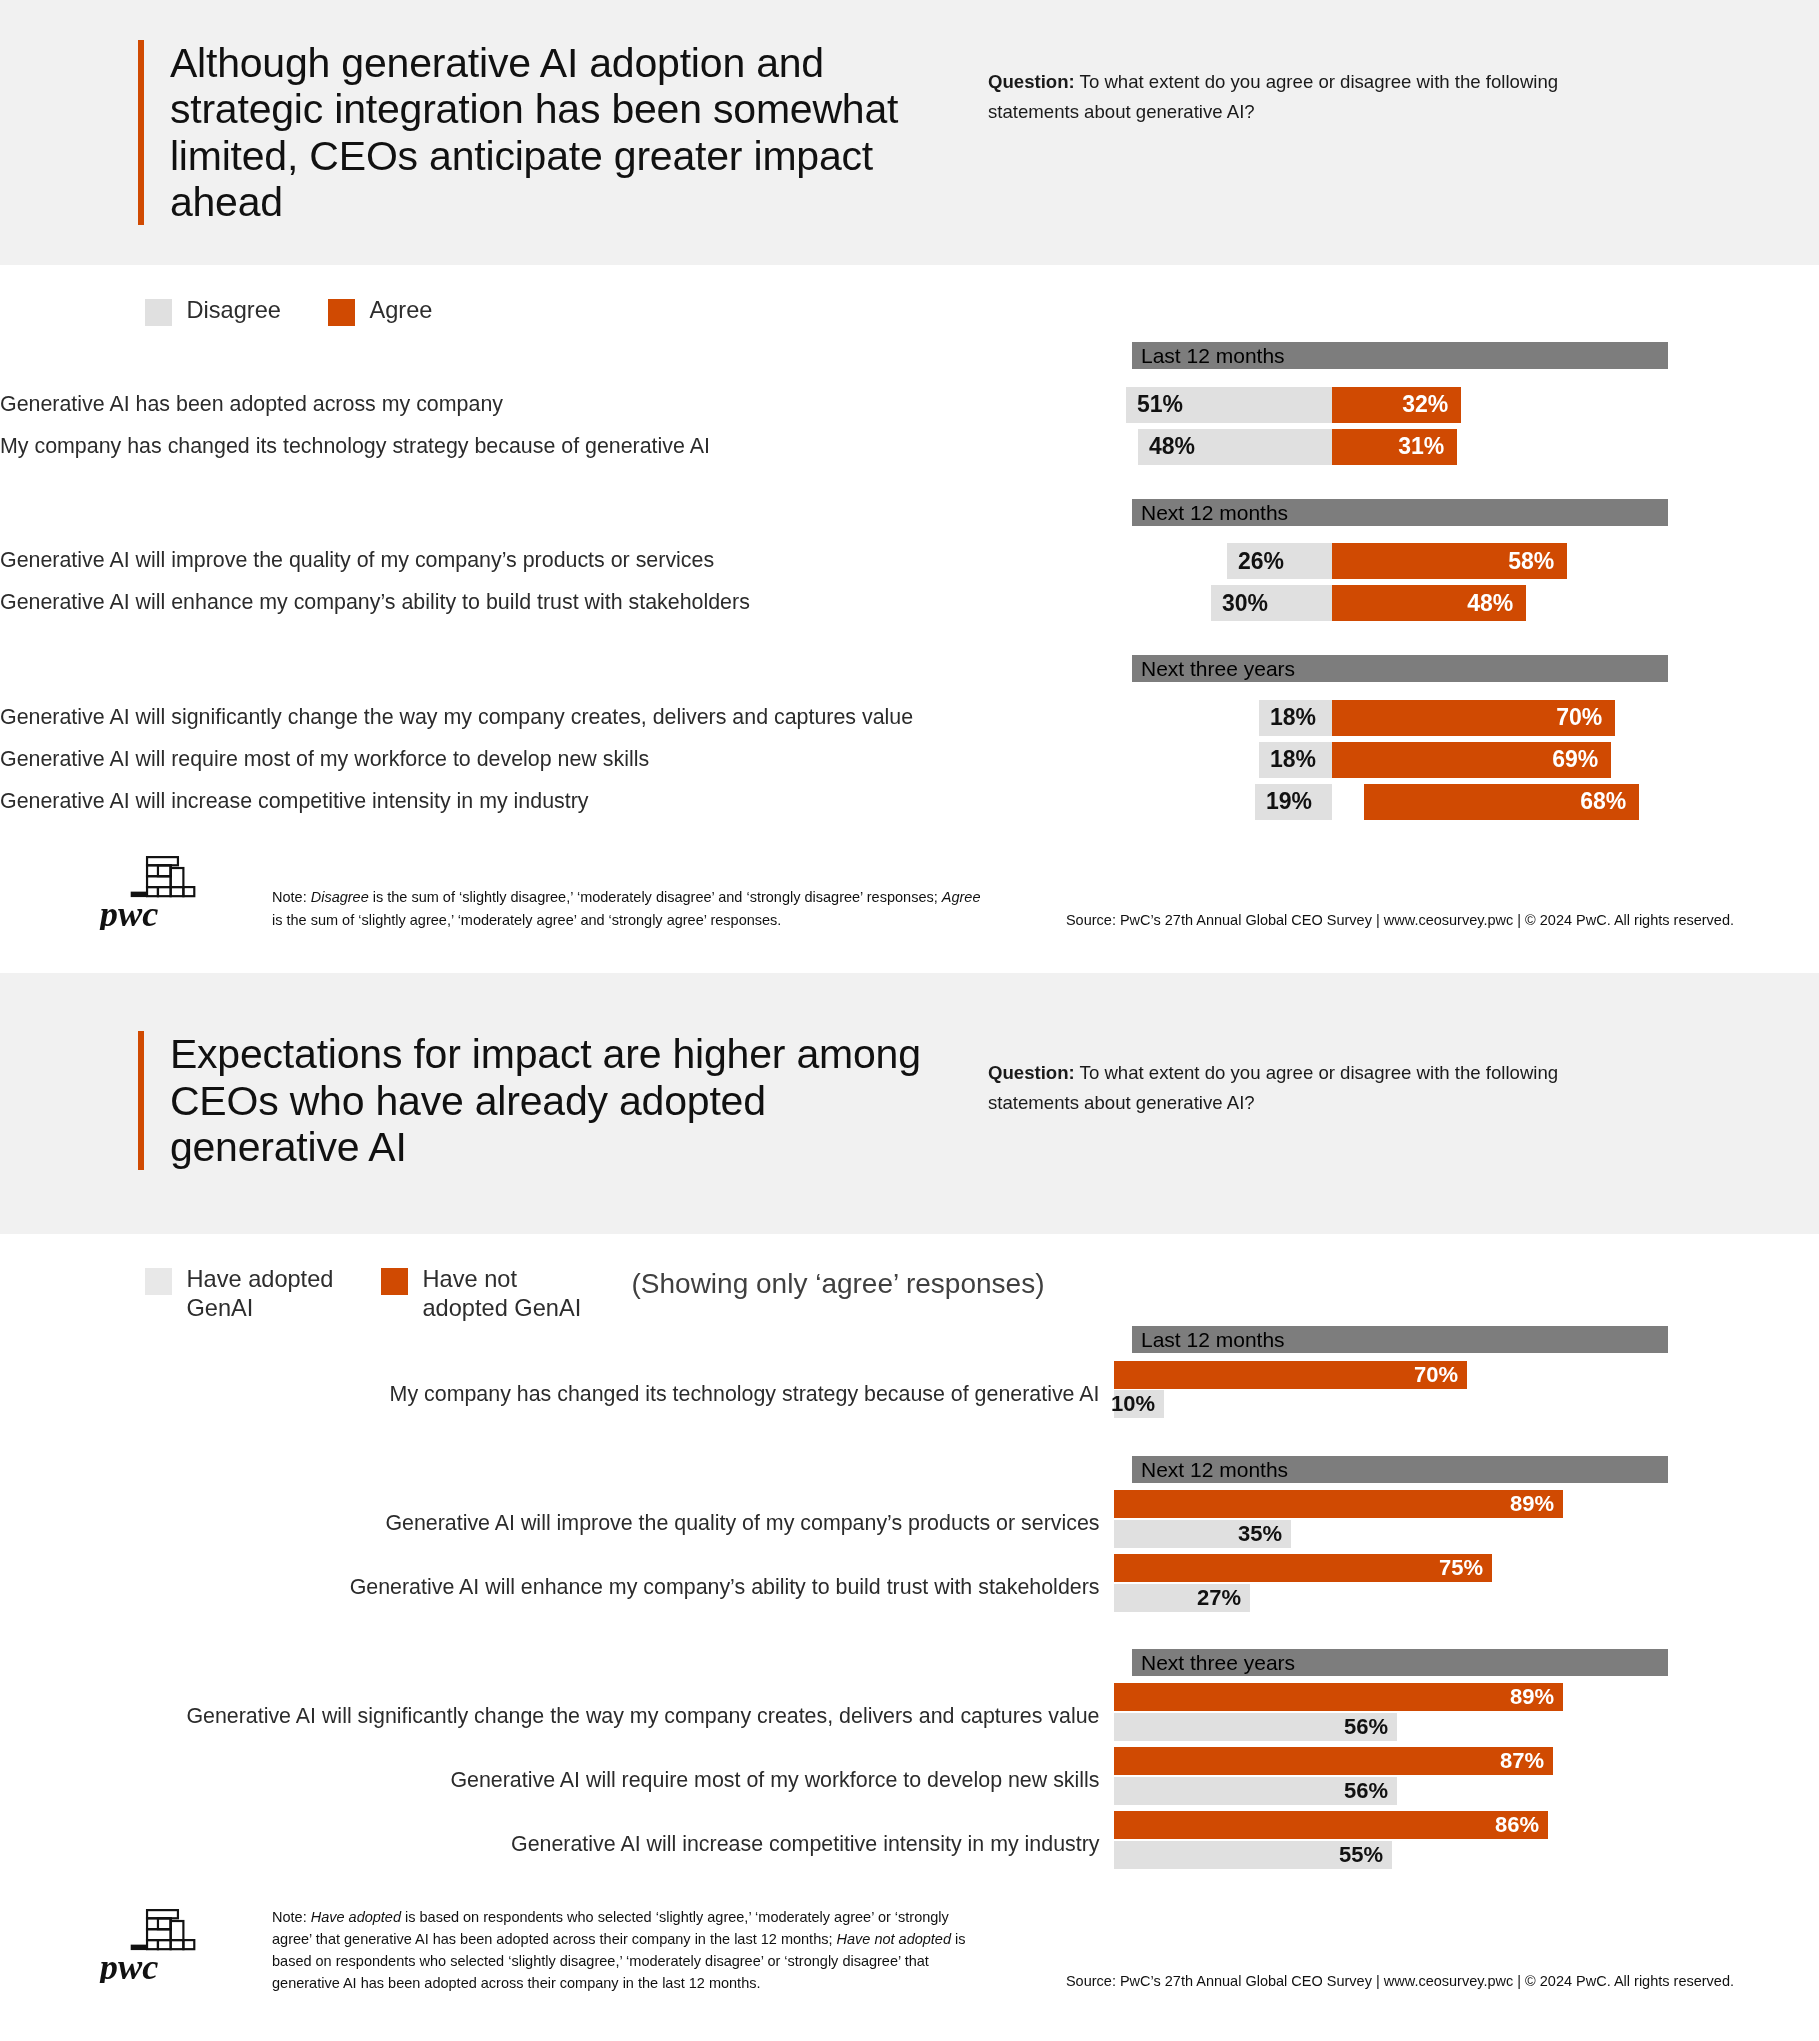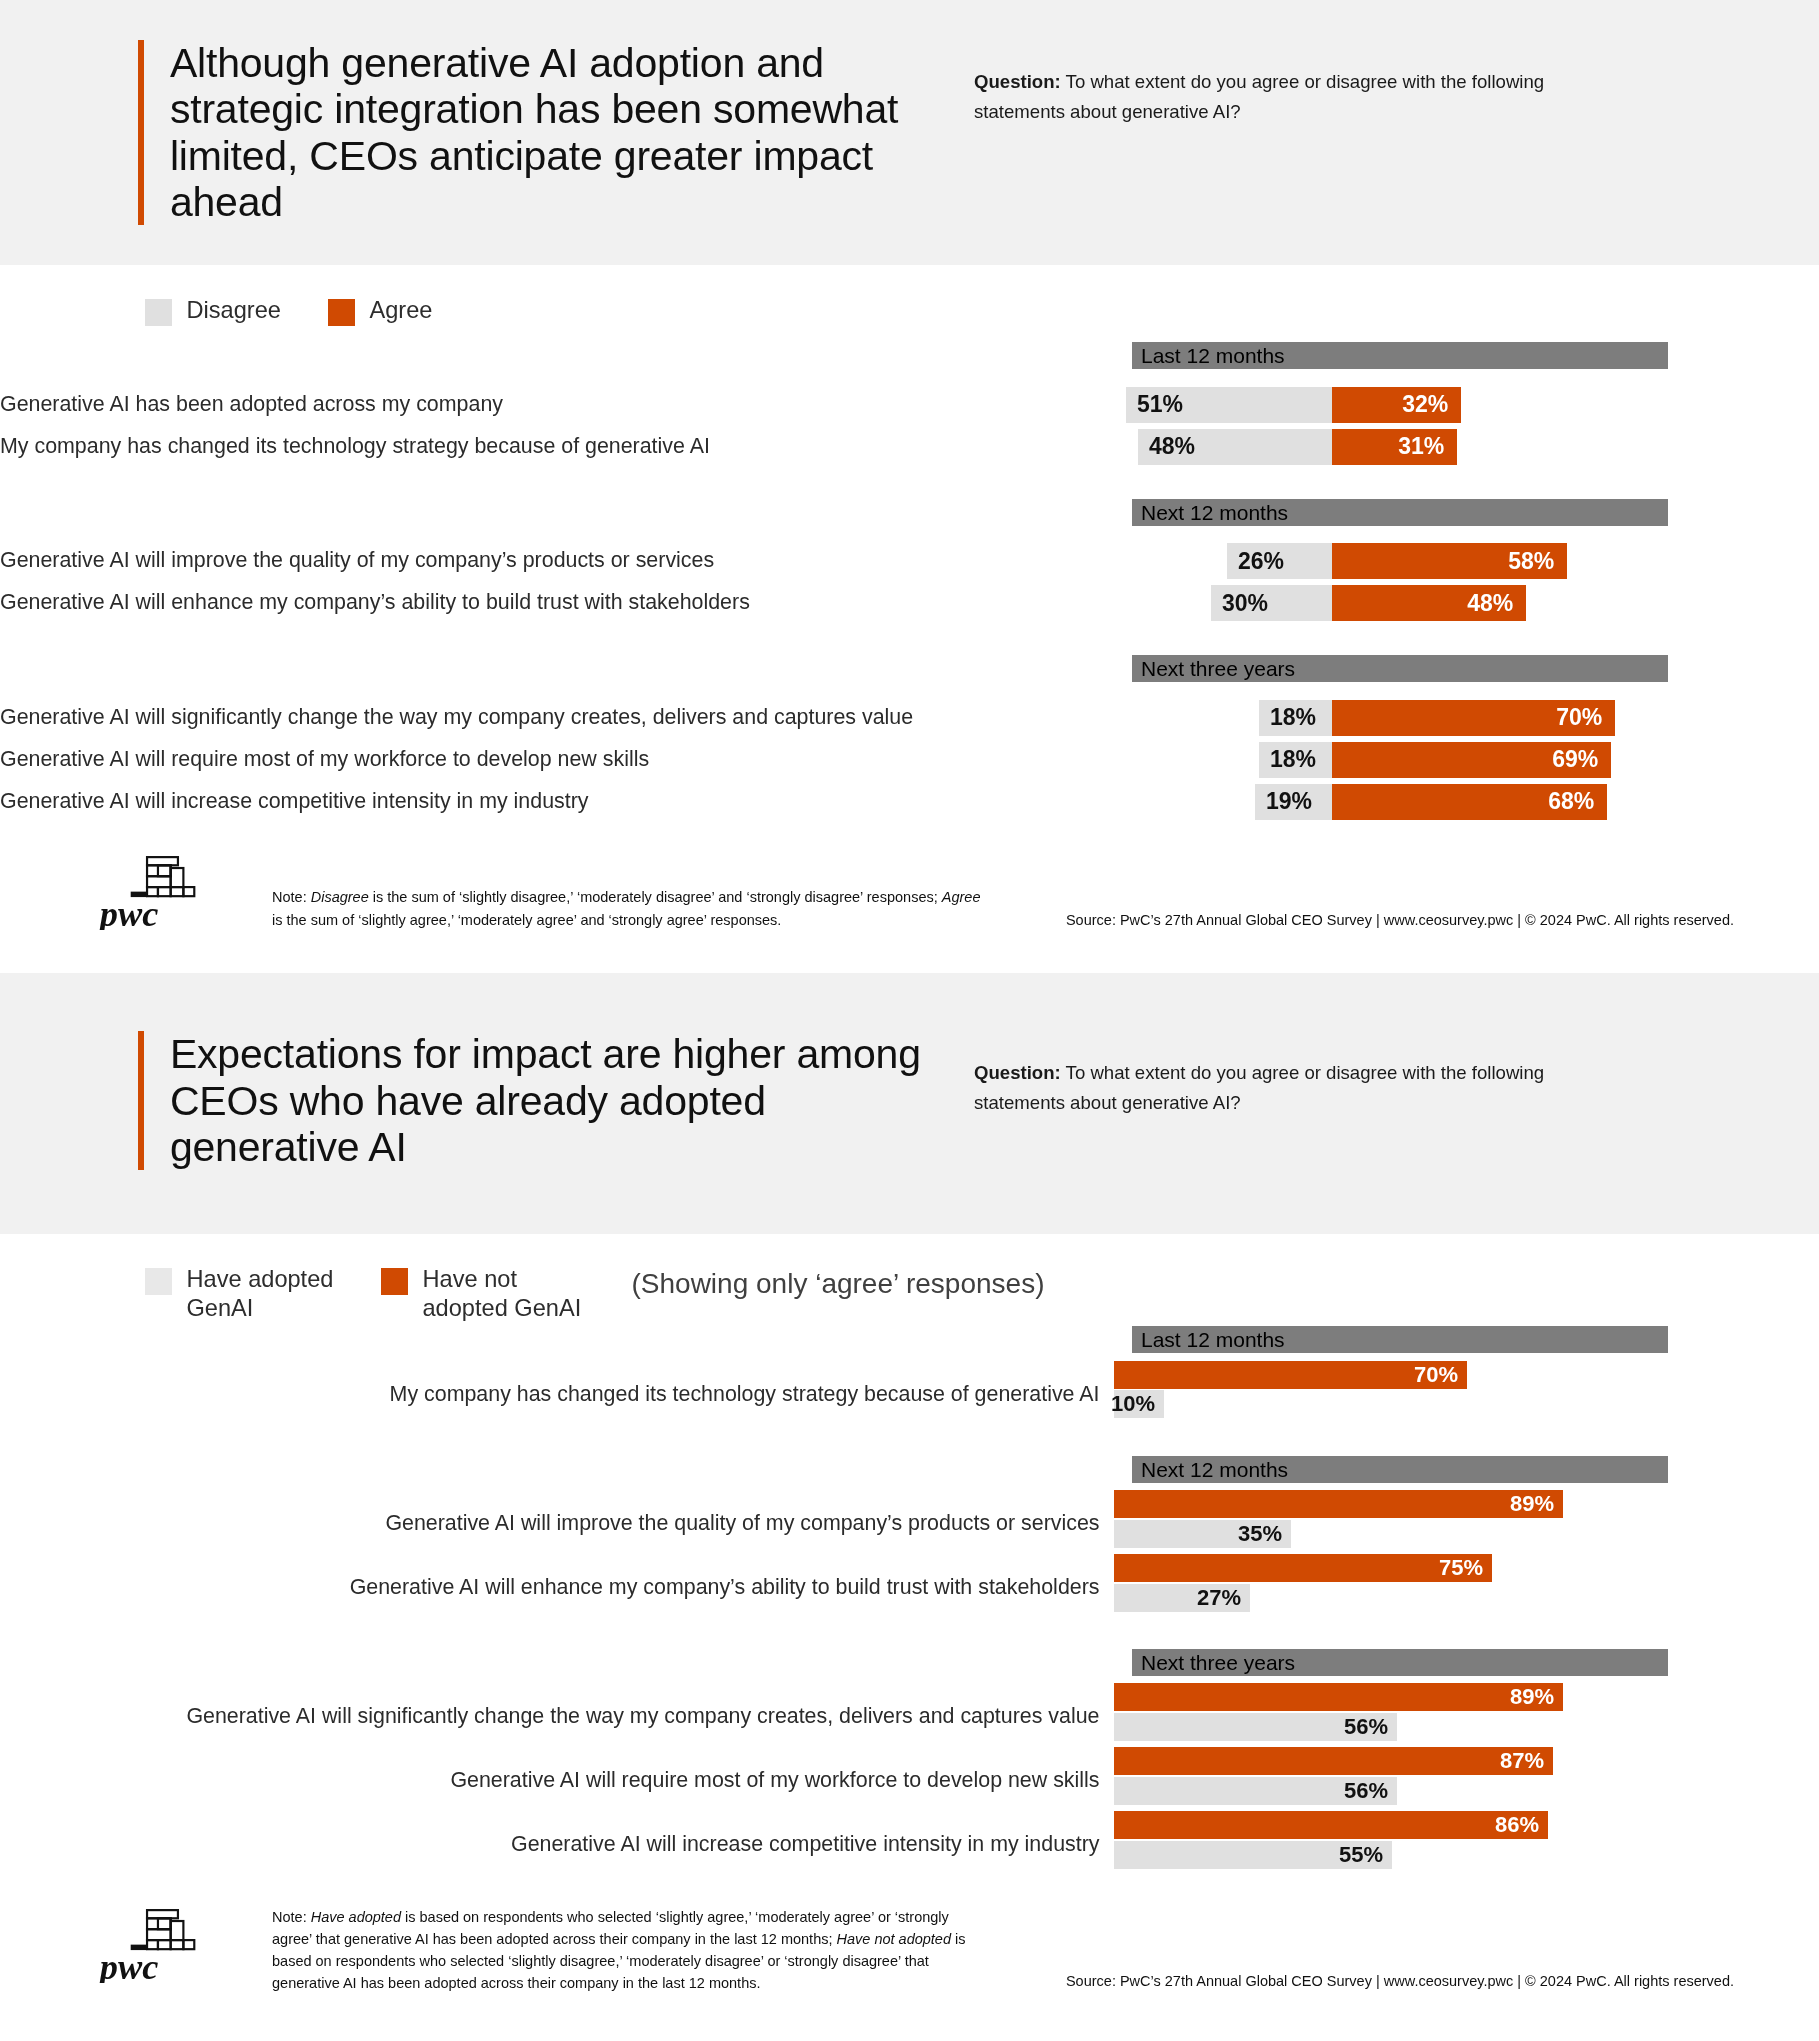--- a/index.html
+++ b/index.html
@@ -35,21 +35,21 @@
     margin-right: 25.5px;
   }
   .headline {
     font-size: 41px;
     line-height: 1.13;
     font-weight: 400;
     color: #111111;
     letter-spacing: -0.2px;
   }
   .question {
-    margin-left: 18px;
+    margin-left: 32px;
     margin-top: 27px;
     width: 627px;
     font-size: 18.6px;
     line-height: 1.62;
     color: #1a1a1a;
   }
   .question b { font-weight: 700; }
 
   
   .chart-area {
@@ -264,21 +264,21 @@
             <div class="row-label">Generative AI will require most of my workforce to develop new skills</div>
             <div class="bars">
               <div class="bar left" style="width: 73px;">18%</div>
               <div class="bar right" style="width: 279px;">69%</div>
             </div>
           </div>
           <div class="row">
             <div class="row-label">Generative AI will increase competitive intensity in my industry</div>
             <div class="bars">
               <div class="bar left" style="width: 77px;">19%</div>
-              <div class="bar right" style="width: 275px;">68%</div>
+              <div class="bar right" style="width: 275px; margin-left: 32px;">68%</div>
             </div>
           </div>
         </div>
     </div>
 
     <div class="footer">
       <div class="pwc-logo">
         <svg width="109" height="84" viewBox="0 0 120 92" xmlns="http://www.w3.org/2000/svg">
           <g fill="none" stroke="#111111" stroke-width="2.4">
             <rect x="54" y="12" width="34" height="9"></rect>

